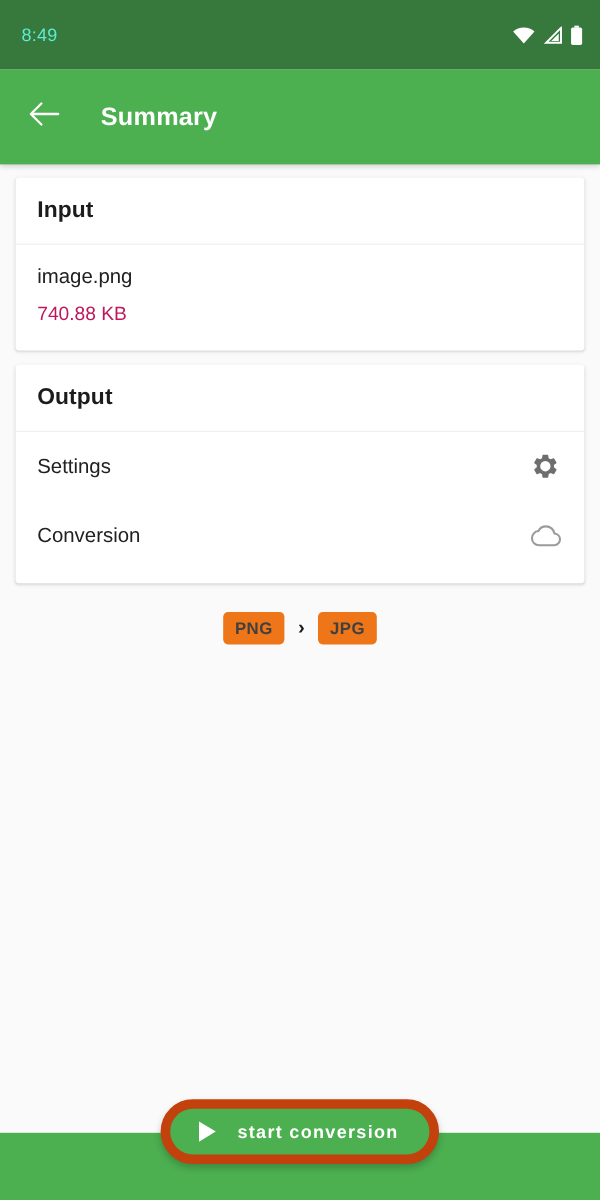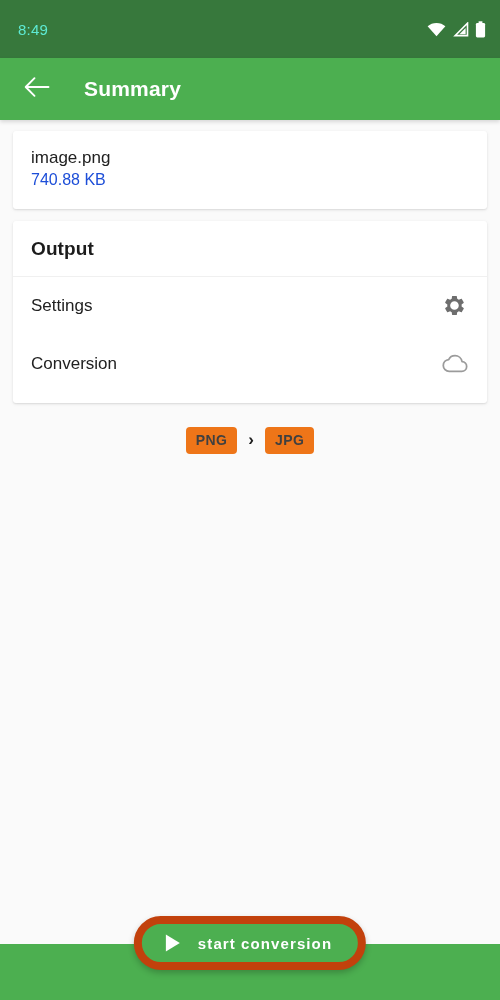--- a/index.html
+++ b/index.html
@@ -32,21 +32,21 @@
   }
   .status-icons {
     display: flex;
     align-items: center;
     gap: 6px;
   }
   .status-icons svg { display: block; }
 
   
   .app-bar {
-    height: 62px;
+    height: 79px;
     background: #4caf50;
     display: flex;
     align-items: center;
     padding: 0 18px;
     box-sizing: border-box;
     box-shadow: 0 2px 4px rgba(0,0,0,0.14);
     position: relative;
     z-index: 5;
   }
   .back-btn {
@@ -95,23 +95,23 @@
     min-height: 26px;
   }
   .row-texts { display: flex; flex-direction: column; }
   .row-title {
     font-size: 17px;
     color: #212121;
     line-height: 1.3;
   }
   .row-sub {
     font-size: 16px;
-    color: #1d4ed8;
+    color: #be185d;
     line-height: 1.35;
-    margin-top: 0;
+    margin-top: 10px;
   }
   .row-icon {
     display: flex;
     align-items: center;
     justify-content: center;
     cursor: pointer;
     width: 30px;
     height: 30px;
   }
   .row-icon svg { display: block; }
@@ -224,20 +224,21 @@
         <path d="M24.5 11 L2 11 M10.5 2.2 L1.7 11 L10.5 19.8" fill="none" stroke="#ffffff" stroke-width="1.9" stroke-linecap="round" stroke-linejoin="round"></path>
       </svg>
     </span>
   </div>
   <div class="app-title">Summary</div>
 </div>
 
 <div class="content">
 
   <div class="card">
+    <div class="card-header">Input</div>
     <div class="card-row">
       <div class="row-texts">
         <span class="row-title">image.png</span>
         <span class="row-sub">740.88 KB</span>
       </div>
     </div>
   </div>
 
   <div class="card">
     <div class="card-header">Output</div>

